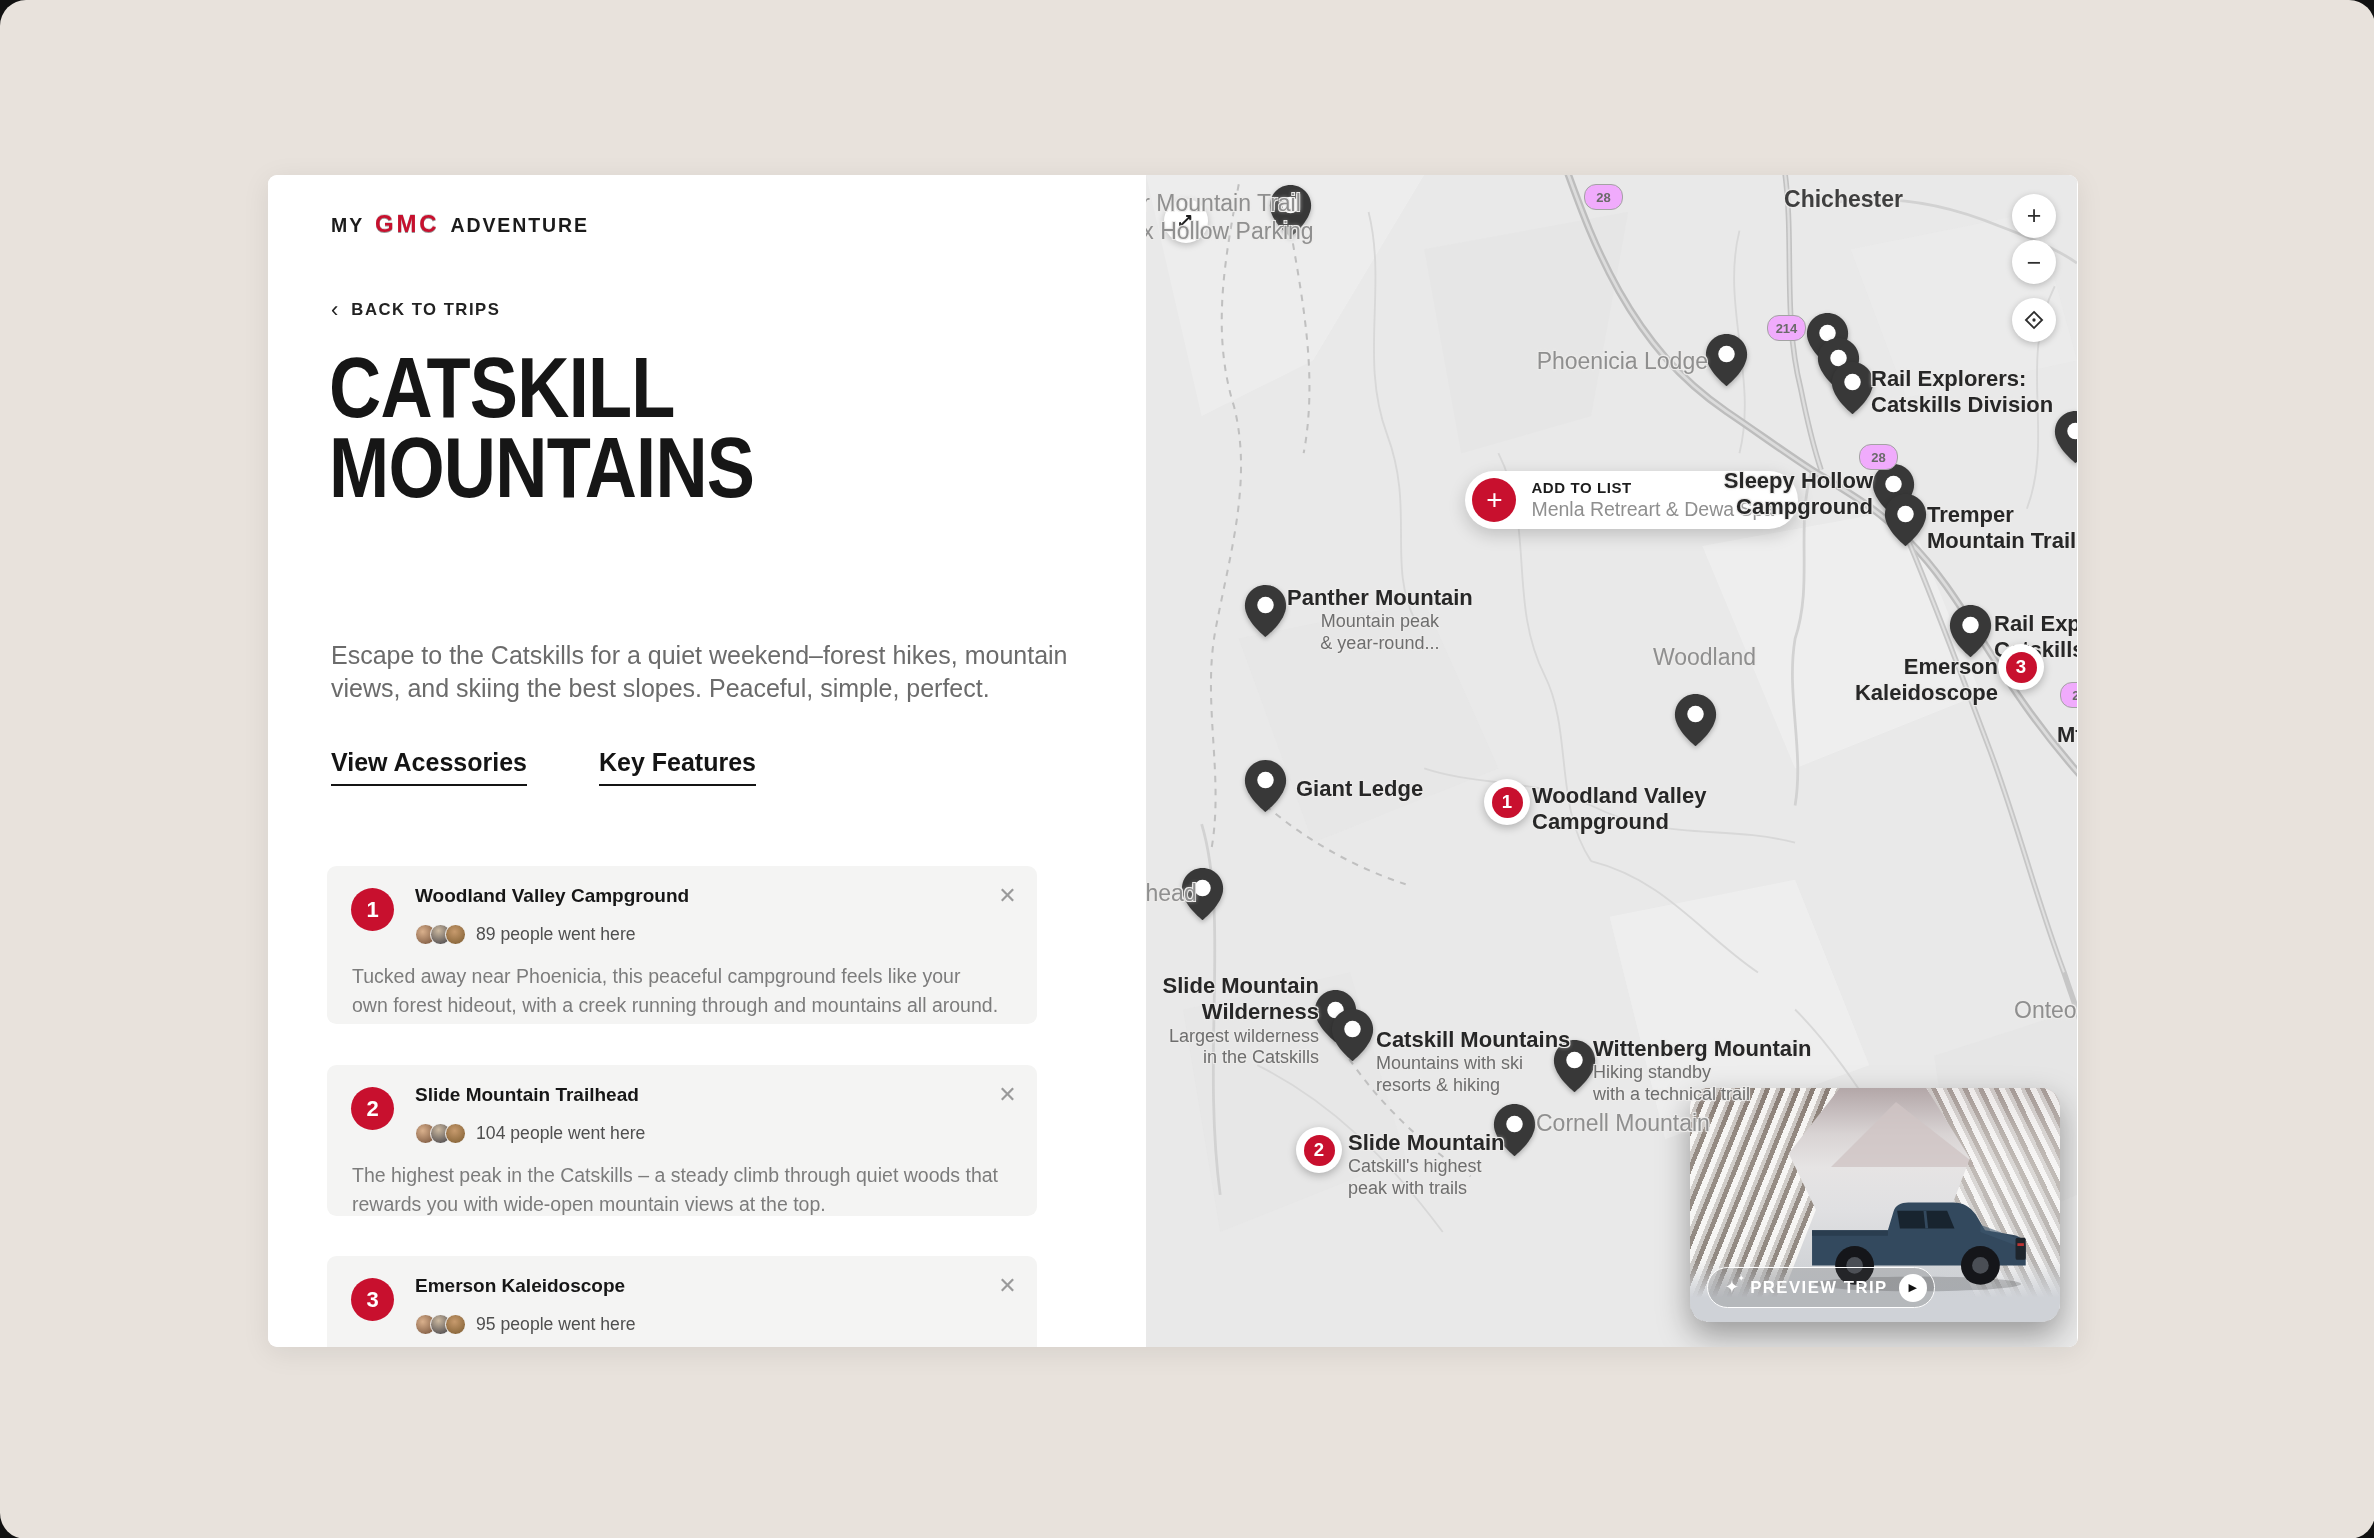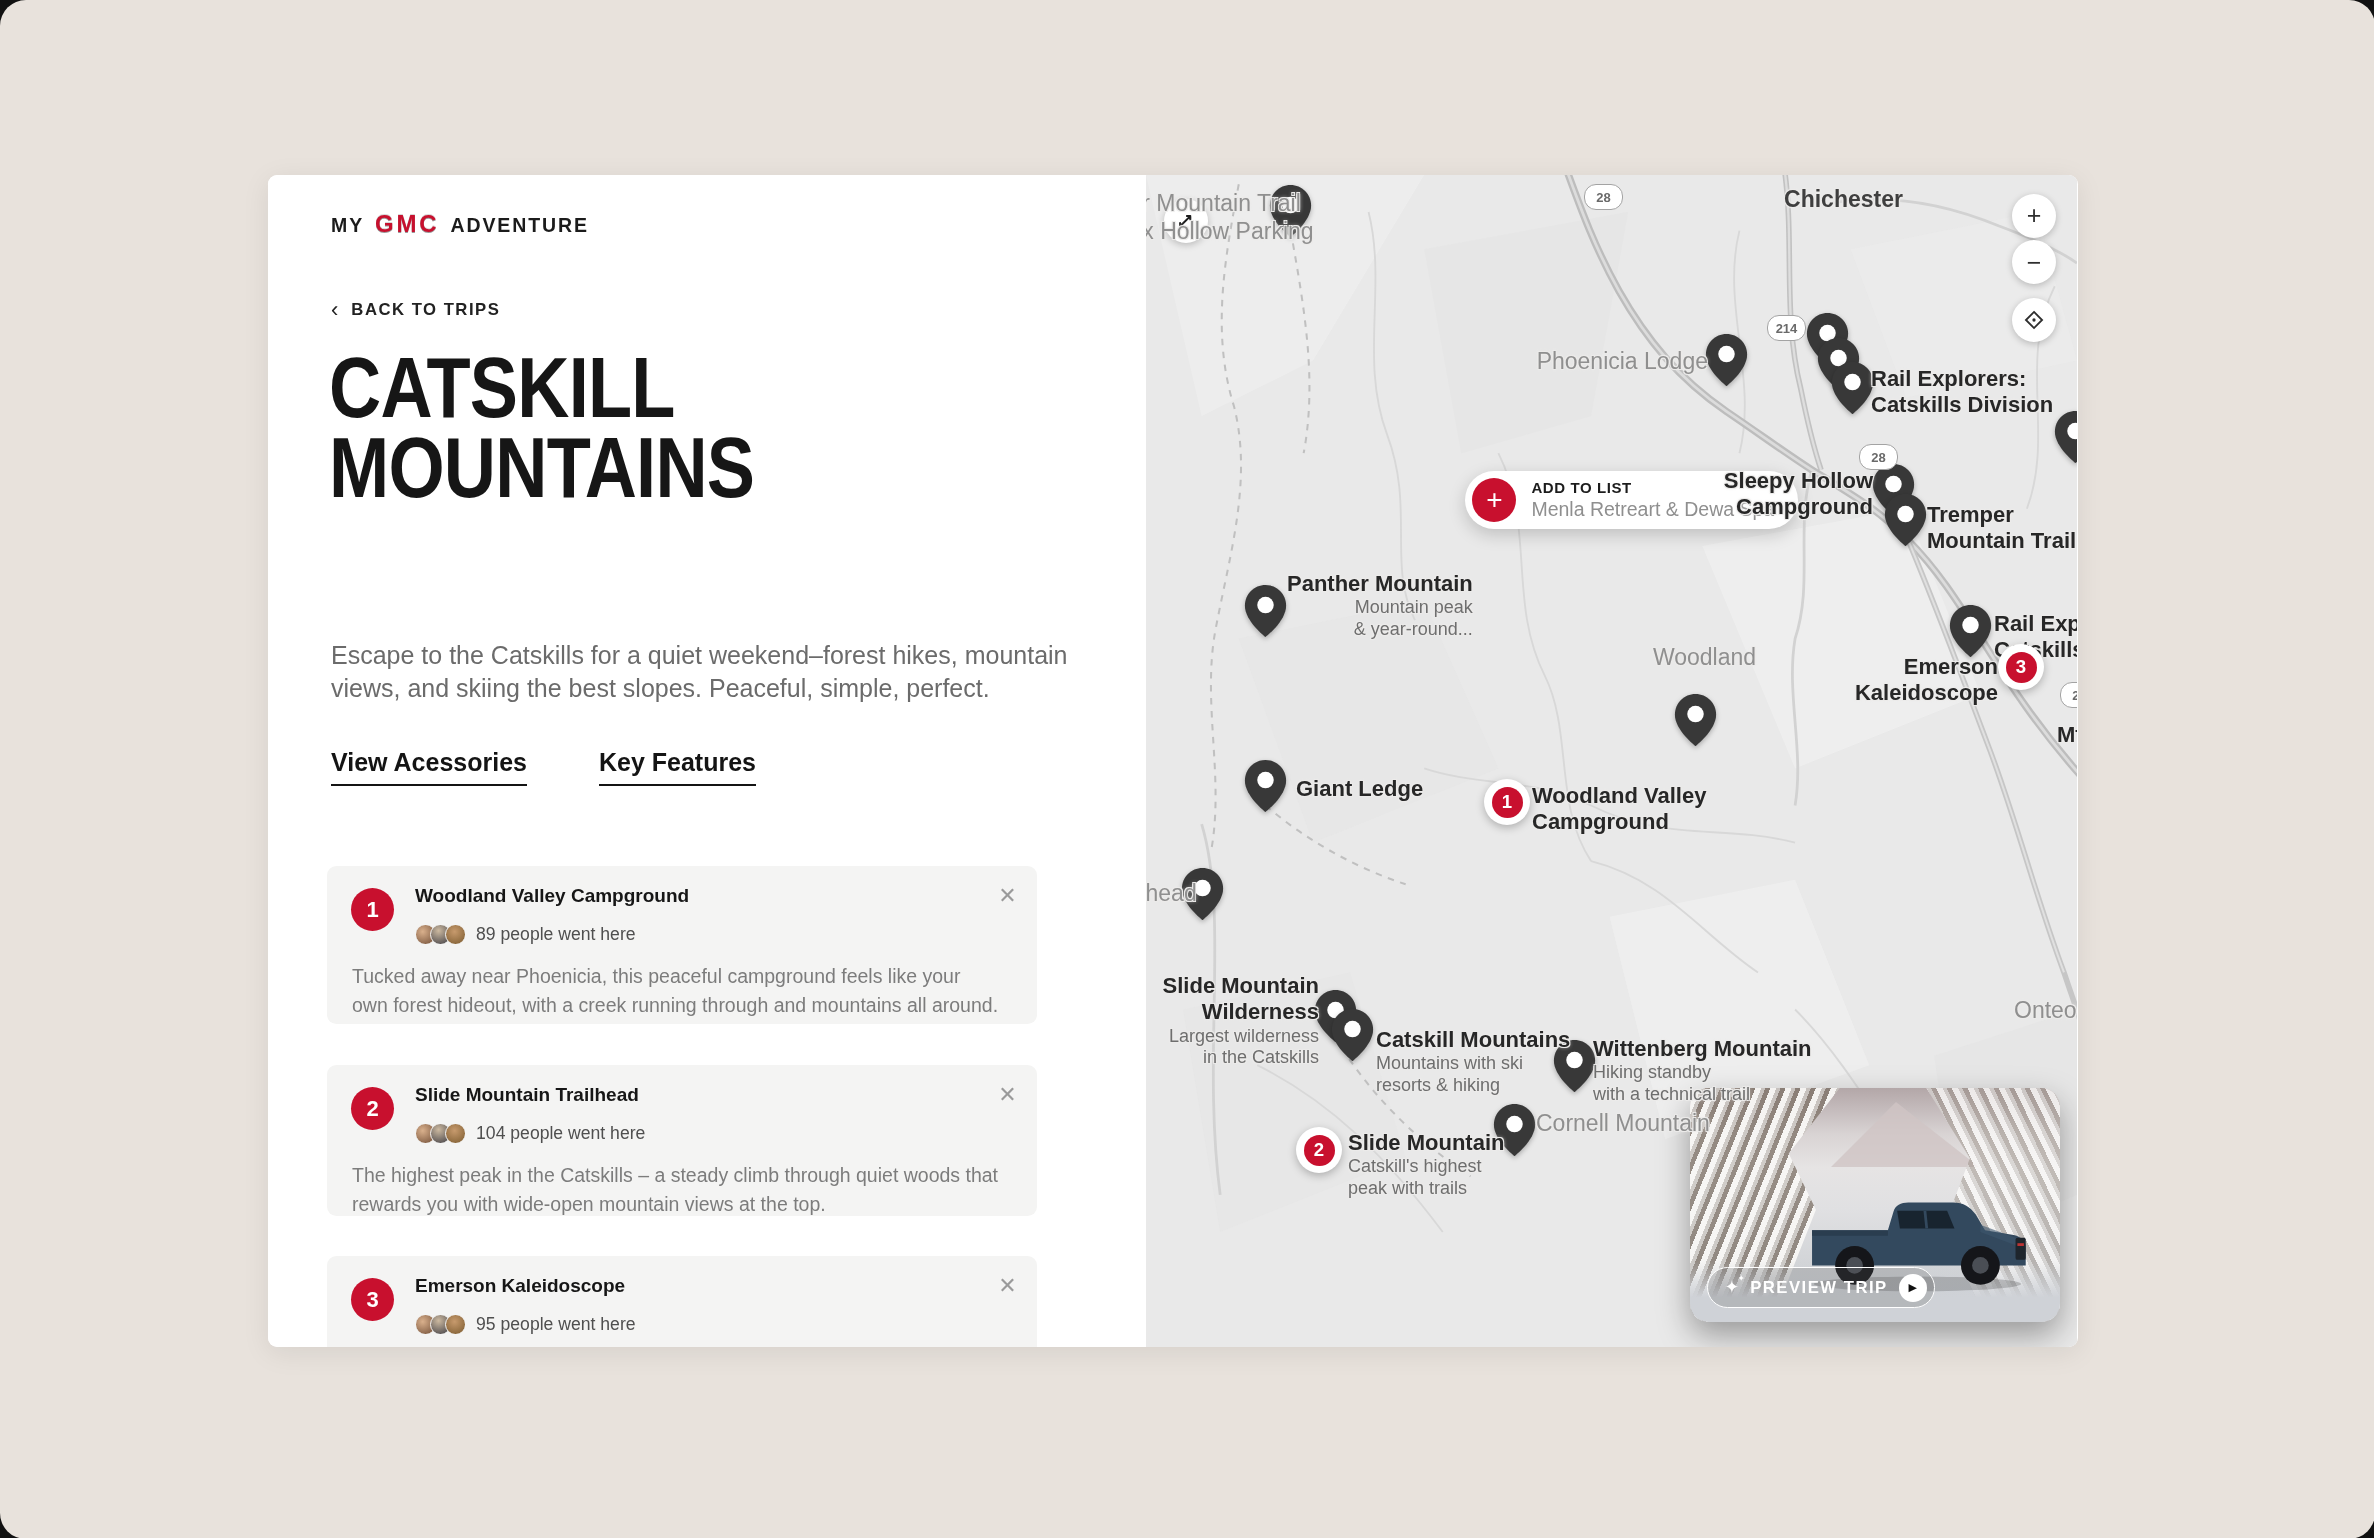--- a/index.html
+++ b/index.html
@@ -46,21 +46,21 @@
   
   .map{position:absolute;left:878px;top:0;width:931px;height:1172px;background:#e9e9e9;overflow:hidden;cursor:grab;}
   .map svg.base{position:absolute;left:0;top:0;}
   .mlabel{position:absolute;line-height:1.2;text-shadow:-0.9px -0.9px 0 #ecebea,0.9px -0.9px 0 #ecebea,-0.9px 0.9px 0 #ecebea,0.9px 0.9px 0 #ecebea,0 0 4.6px #ecebea;}
   .mlabel .l-main{white-space:nowrap;}
   .lbl-poi .l-main{font-size:22px;font-weight:700;color:#272727;}
   .lbl-town .l-main{font-size:23px;font-weight:500;color:#8f8f8f;}
   .lbl-town-dark .l-main{font-size:23px;font-weight:600;color:#3f3f3f;}
   .mlabel .l-sub{font-size:18px;font-weight:400;color:#6e6e6e;white-space:nowrap;line-height:1.2;}
   .pin{position:absolute;width:43px;height:54px;filter:drop-shadow(0 2.8px 2.8px rgba(0,0,0,.28));cursor:pointer;}
-  .rbadge{position:absolute;width:37px;height:24px;border:1.4px solid #a3a3a3;border-radius:12px;background:#ffffff;
+  .rbadge{position:absolute;width:37px;height:24px;border:1.4px solid #a3a3a3;border-radius:12px;background:#f0abfc;
           color:#6a6a6a;font-size:13px;font-weight:600;display:flex;align-items:center;justify-content:center;}
   .nmark{position:absolute;width:46px;height:46px;border-radius:50%;background:#fff;box-shadow:0 2.8px 8.3px rgba(0,0,0,.25);
          display:flex;align-items:center;justify-content:center;cursor:pointer;}
   .nmark .inner{width:31px;height:31px;border-radius:50%;background:#c8102e;color:#fff;font-size:18.6px;font-weight:800;
          display:flex;align-items:center;justify-content:center;}
   .ctrl{position:absolute;left:866px;width:44px;height:44px;border-radius:50%;background:#fff;
         box-shadow:0 1.9px 7.4px rgba(0,0,0,.22);display:flex;align-items:center;justify-content:center;
         font-size:25px;color:#2e2e2e;cursor:pointer;}
   .expand{position:absolute;left:17.6px;top:24px;width:44px;height:44px;border-radius:50%;background:#fff;
         box-shadow:0 1.9px 7.4px rgba(0,0,0,.22);display:flex;align-items:center;justify-content:center;cursor:pointer;}
@@ -342,21 +342,21 @@
           <div class="l-main">Catskills Division</div>
         </div>
         <div class="mlabel lbl-poi" style="left: 430px; width: 297px; text-align: right; top: 293px;">
           <div class="l-main">Sleepy Hollow</div>
           <div class="l-main">Campground</div>
         </div>
         <div class="mlabel lbl-poi" style="left: 781px; text-align: left; top: 327px;">
           <div class="l-main">Tremper</div>
           <div class="l-main">Mountain Trail</div>
         </div>
-        <div class="mlabel lbl-poi" style="left: 141px; text-align: right; top: 396px;">
+        <div class="mlabel lbl-poi" style="left: 141px; text-align: center; top: 410px;">
           <div class="l-main">Panther Mountain</div>
           <div class="l-sub">Mountain peak</div>
           <div class="l-sub">&amp; year-round...</div>
         </div>
         <div class="mlabel lbl-town" style="left: 410px; width: 297px; text-align: center; top: 469px;">
           <div class="l-main">Woodland</div>
         </div>
         <div class="mlabel lbl-poi" style="left: 848px; text-align: left; top: 436px;">
           <div class="l-main">Rail Explorer</div>
           <div class="l-main">Catskills Mo</div>

